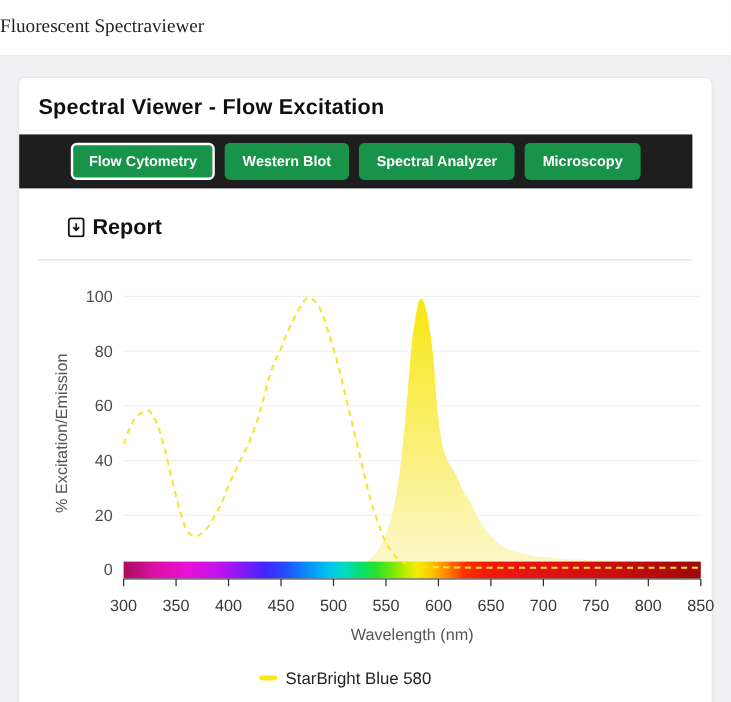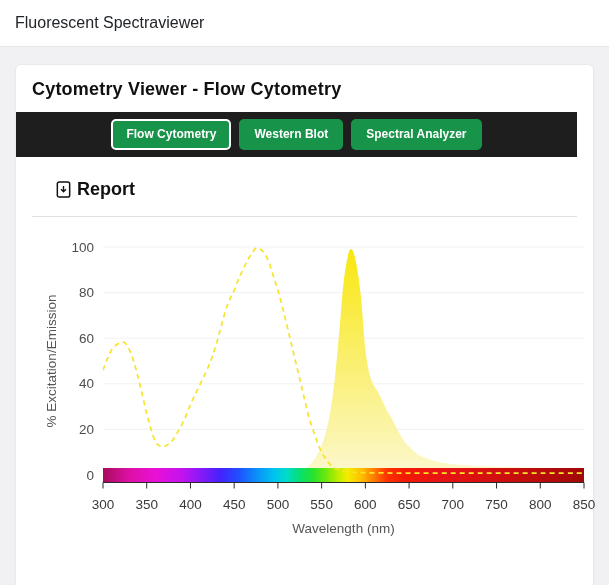--- a/index.html
+++ b/index.html
@@ -5,22 +5,22 @@
   html,body{margin:0;padding:0;}
   body{
     width:609px;height:585px;overflow:hidden;position:relative;
     background:#f1f1f3;
     font-family:"Liberation Sans", sans-serif;
     -webkit-font-smoothing:antialiased;
   }
   .app-header{
     position:absolute;top:0;left:0;right:0;height:47px;
     background:#ffffff;border-bottom:1px solid #e7e7ea;
-    display:flex;align-items:center;padding-left:15px;box-sizing:border-box;
-    font-size:16px;color:#212529;
+    display:flex;align-items:center;box-sizing:border-box;
+    font-size:16px;color:#212529;font-family:Liberation Serif, serif;
   }
   .card{
     position:absolute;left:15px;top:64px;width:579px;height:545px;
     background:#ffffff;border:1px solid #e9e9ec;border-radius:6px;
     box-shadow:0 1px 2px rgba(0,0,0,.05);box-sizing:border-box;
   }
   .card-title{
     position:absolute;top:14px;left:16px;margin:0;
     font-size:18px;font-weight:bold;color:#101010;letter-spacing:.2px;
   }
@@ -57,26 +57,27 @@
   .legend-label{font-size:14px;color:#222;}
 </style>
 </head>
 <body style="--tab-green: #17934a;">
 
 <header class="app-header">
   <span>Fluorescent Spectraviewer</span>
 </header>
 
 <div class="card">
-  <h1 class="card-title">Cytometry Viewer - Flow Cytometry</h1>
+  <h1 class="card-title">Spectral Viewer - Flow Excitation</h1>
 
   <nav class="mode-bar" style="background: rgb(30, 30, 30);">
     <button class="tab active">Flow Cytometry</button>
     <button class="tab">Western Blot</button>
     <button class="tab">Spectral Analyzer</button>
+    <button class="tab">Microscopy</button>
   </nav>
 
   <div class="report">
     <span style="display:flex">
       <svg width="15" height="17" viewBox="0 0 14 16">
         <rect x="1.2" y="0.9" width="11.6" height="14.2" rx="1.8" fill="none" stroke="#111" stroke-width="1.4"></rect>
         <path d="M7 4.8 v5.2 M4.7 7.8 L7 10.2 L9.3 7.8" stroke="#111" stroke-width="1.3" fill="none"></path>
       </svg>
     </span>
     <span>Report</span>
@@ -157,13 +158,17 @@
       <line x1="480.54545454545456" y1="251.5" x2="480.54545454545456" y2="257.5" stroke="#2b2b2b" stroke-width="1"></line>
       <text x="480.54545454545456" y="278" text-anchor="middle" font-size="13.5" fill="#3a3a3a">750</text>
       <line x1="524.2727272727273" y1="251.5" x2="524.2727272727273" y2="257.5" stroke="#2b2b2b" stroke-width="1"></line>
       <text x="524.2727272727273" y="278" text-anchor="middle" font-size="13.5" fill="#3a3a3a">800</text>
       <line x1="568" y1="251.5" x2="568" y2="257.5" stroke="#2b2b2b" stroke-width="1"></line>
       <text x="568" y="278" text-anchor="middle" font-size="13.5" fill="#3a3a3a">850</text>
       <text x="327.5" y="302" text-anchor="middle" font-size="13.5" fill="#555">Wavelength (nm)</text>
       <path d="M87,139.1C87.7,137.2,89.9,131.1,91.4,127.7C92.8,124.3,94.3,120.9,95.7,118.6C97.2,116.3,98.7,115.2,100.1,114C101.6,112.9,103,112.1,104.5,111.8C105.9,111.4,107.4,110.6,108.9,111.8C110.3,112.9,111.8,115.6,113.2,118.6C114.7,121.6,116.2,125.4,117.6,130C119.1,134.6,120.5,140.3,122,146C123.4,151.7,124.9,158.1,126.4,164.2C127.8,170.3,129.3,176.7,130.7,182.4C132.2,188.1,133.6,193.7,135.1,198.4C136.6,203.2,138,208.2,139.5,210.9C140.9,213.7,142.4,214.1,143.8,214.8C145.3,215.6,146.8,215.8,148.2,215.5C149.7,215.2,151.1,214.4,152.6,213.2C154,212.1,155.5,210.6,157,208.7C158.4,206.8,159.9,204.3,161.3,201.8C162.8,199.4,164.3,196.7,165.7,193.8C167.2,191,168.6,188.1,170.1,184.7C171.5,181.3,173,176.7,174.5,173.3C175.9,169.9,177.4,167.2,178.8,164.2C180.3,161.2,181.7,158.1,183.2,155.1C184.7,152,186.1,149,187.6,146C189,142.9,190.5,140.3,191.9,136.8C193.4,133.4,194.9,129.6,196.3,125.4C197.8,121.3,199.2,116.7,200.7,111.8C202.1,106.8,203.6,101.1,205.1,95.8C206.5,90.5,208,84.4,209.4,79.8C210.9,75.3,212.4,71.9,213.8,68.4C215.3,65,216.7,62.7,218.2,59.3C219.6,55.9,221.1,51.3,222.6,47.9C224,44.5,225.5,41.8,226.9,38.8C228.4,35.8,229.8,32.3,231.3,29.7C232.8,27,234.2,24.9,235.7,22.8C237.1,20.8,238.6,17.9,240,17.1C241.5,16.4,243,17.3,244.4,18.3C245.9,19.2,247.3,20.6,248.8,22.8C250.2,25.1,251.7,28.2,253.2,32C254.6,35.8,256.1,41.1,257.5,45.6C259,50.2,260.5,54.4,261.9,59.3C263.4,64.3,264.8,69.6,266.3,75.3C267.7,81,269.2,87.4,270.7,93.5C272.1,99.6,273.6,105.7,275,111.8C276.5,117.8,277.9,123.9,279.4,130C280.9,136.1,282.3,142.2,283.8,148.2C285.2,154.3,286.7,160.4,288.1,166.5C289.6,172.6,291.1,179.4,292.5,184.7C294,190,295.4,194,296.9,198.4C298.3,202.8,299.8,207.1,301.3,210.9C302.7,214.7,304.2,218.4,305.6,221.2C307.1,224.1,308.6,226,310,228C311.5,230.1,312.9,232.2,314.4,233.7C315.8,235.3,317.3,236.3,318.8,237.2C320.2,238,321.7,238.5,323.1,239C324.6,239.5,326,239.8,327.5,240.1C329,240.4,329.7,240.6,331.9,240.8C334.1,241,337.7,241.3,340.6,241.5C343.5,241.6,345,241.6,349.4,241.7C353.7,241.8,359.6,241.9,366.9,241.9C374.1,242,381.4,242.1,393.1,242.2C404.8,242.2,422.2,242.2,436.8,242.2C451.4,242.2,466,242.2,480.5,242.2C495.1,242.2,509.7,242.2,524.3,242.2C538.8,242.2,560.7,242.2,568,242.2" fill="none" stroke="#f6e32a" stroke-width="1.7" stroke-dasharray="5 4" clip-path="url(#plotclip)"></path>
     </svg>
 
+  <div class="legend">
+    <span class="legend-swatch" id="legend-swatch" style="background: rgb(245, 231, 28);"></span>
+    <span class="legend-label">StarBright Blue 580</span>
+  </div>
 </div>
 
 </body></html>

